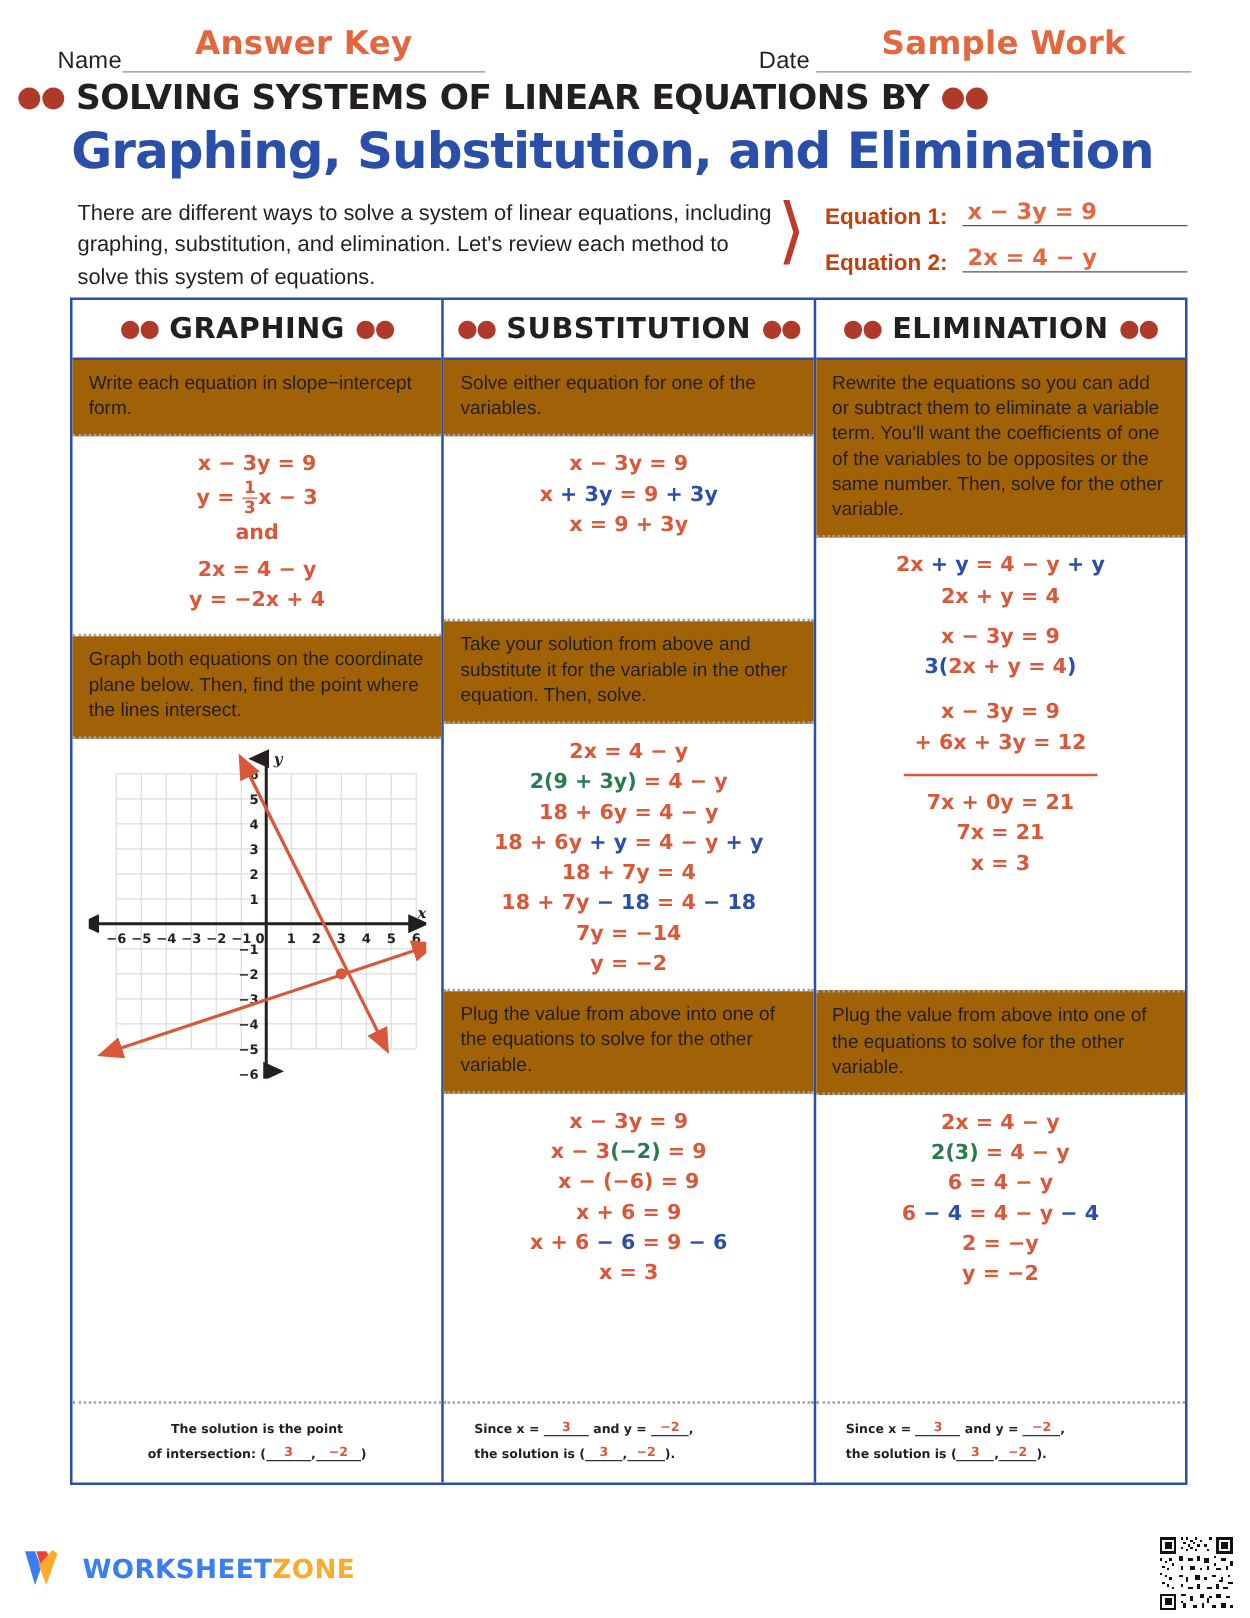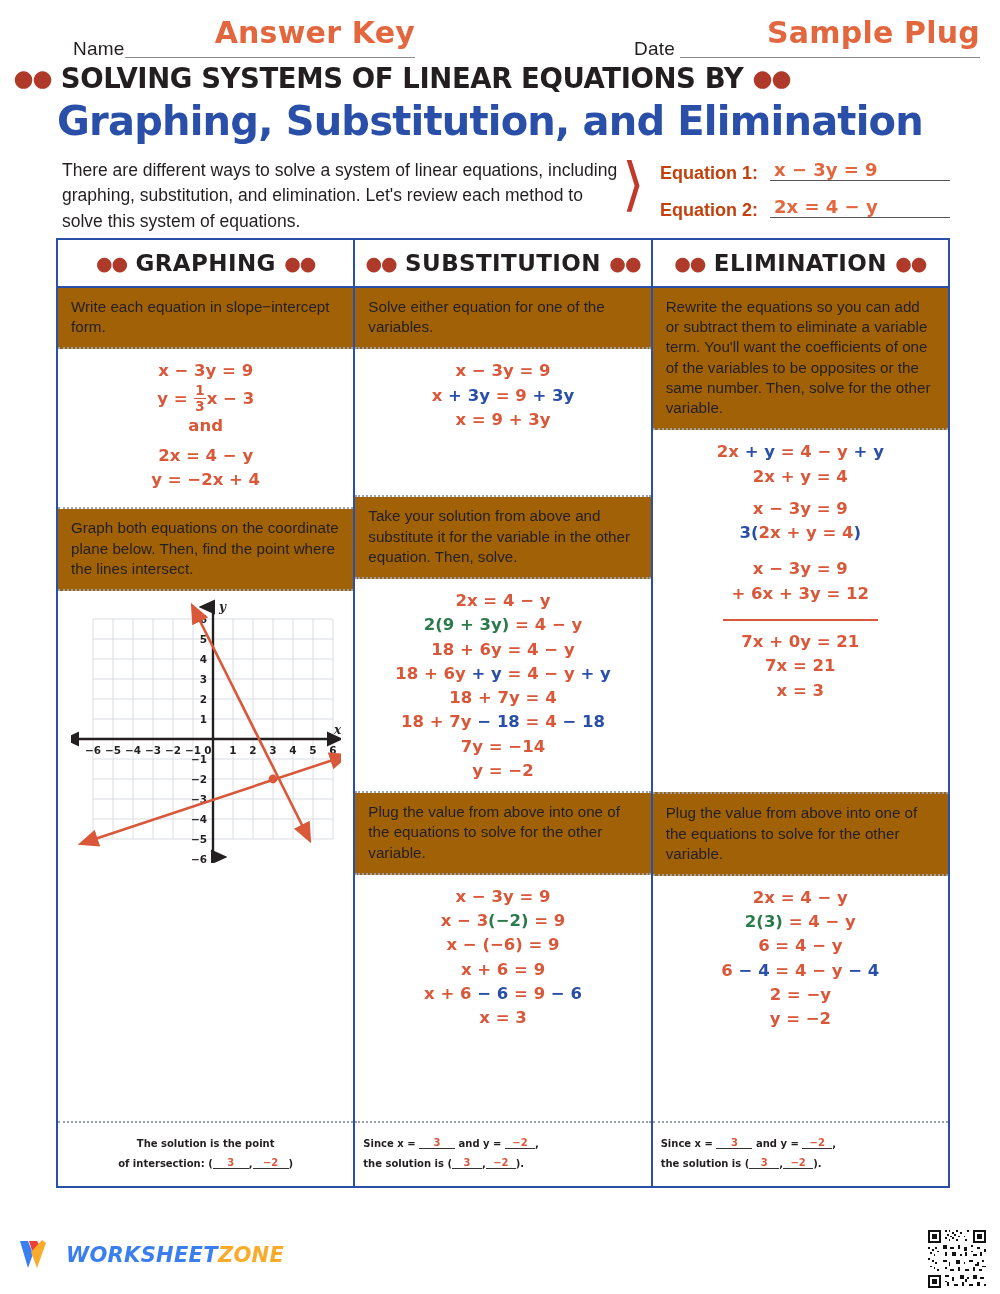--- a/index.html
+++ b/index.html
@@ -6,32 +6,32 @@
   html, body {
     width: 1000px; height: 1294px;
     background: #ffffff;
     font-family: "Liberation Sans", sans-serif;
     overflow: hidden;
   }
   .page { position: relative; width: 1000px; height: 1294px; background:#fff; }
 
   
   .namerow {
-    position: absolute; left: 46px; top: 10px; width: 908px; height: 50px; margin-left: 27px;
+    position: absolute; left: 46px; top: 10px; width: 908px; height: 50px;
   }
   .nd-label {
     position:absolute; bottom:0; font-size:19px; color:#231f20;
     font-family:"Liberation Sans", sans-serif; letter-spacing:.2px;
   }
   .nd-line {
     position:absolute; bottom:2px; border-bottom:1.6px solid #8a8a8a; height:1px;
   }
   .nd-fill {
-    position:absolute; bottom:7px; width:100%; text-align:right;
-    color:#e2673f; font-size:30px; font-weight:700; letter-spacing:.2px;
+    position:absolute; bottom:7px; width:100%; text-align:center;
+    color:#e2673f; font-size:26px; font-weight:700; letter-spacing:.2px;
     font-family:"DejaVu Sans", sans-serif;
   }
   #name-label { left:0px; }
   #name-line  { left:52px; width:290px; }
   #date-label { left:561px; }
   #date-line  { left:607px; width:300px; }
 
   
   .title-sub {
     position:absolute; left:0; top:62px; width:804px; text-align:center;
@@ -105,56 +105,56 @@
 
   
   .ansrow {
     border-top:2px dotted #9aa3ad;
     padding:11px 10px 12px 10px;
     font-size:10px; color:#231f20; font-weight:700;
     font-family:"DejaVu Sans", sans-serif;
     line-height:2.0;
   }
   .ansrow.c1 { text-align:center; }
-  .ansrow.c2, .ansrow.c3 { text-align:left; padding-left:8px; }
+  .ansrow.c2, .ansrow.c3 { text-align:left; padding-left:24px; }
   .blank {
     display:inline-block; min-width:36px; border-bottom:1.5px solid #333;
     color:#d9583a; text-align:center; font-weight:700; line-height:1.1;
     position:relative; top:-1px;
   }
   .blank.sm { min-width:30px; }
 
   
   .graphwrap { padding:4px 0 6px 0; display:flex; justify-content:center; }
 
   
   .footer { position:absolute; left:0; top:1224px; width:1000px; height:70px; }
   .logo { position:absolute; left:18px; top:14px; display:flex; align-items:center; }
-  .logo-text { font-family:"DejaVu Sans", sans-serif; font-weight:700; font-size:21px; letter-spacing:.3px;font-style:italic; }
+  .logo-text { font-family:"DejaVu Sans", sans-serif; font-weight:700; font-size:21px; letter-spacing:.3px; }
   .lt-blue { color:#3b7ef0; }
   .lt-orange { color:#fbab2c; }
   .scan {
     position:absolute; right:88px; top:24px; font-size:23px; color:#231f20;
     font-family:"Liberation Sans", sans-serif;
   }
   .qr { position:absolute; right:12px; top:4px; width:62px; height:62px; }
 </style>
 </head>
 <body>
 
 <div class="page">
 
   <div class="namerow">
     <span class="nd-label" id="name-label">Name</span>
     <span class="nd-line" id="name-line">
       <span class="nd-fill">Answer Key</span>
     </span>
     <span class="nd-label" id="date-label">Date</span>
     <span class="nd-line" id="date-line">
-      <span class="nd-fill">Sample Plug</span>
+      <span class="nd-fill">Sample Work</span>
     </span>
   </div>
 
   <div class="title-sub">
     <span class="dot">●●</span>
     <span>SOLVING SYSTEMS OF LINEAR EQUATIONS BY</span>
     <span class="dot">●●</span>
   </div>
   <div class="title-main">Graphing, Substitution, and Elimination</div>
 

